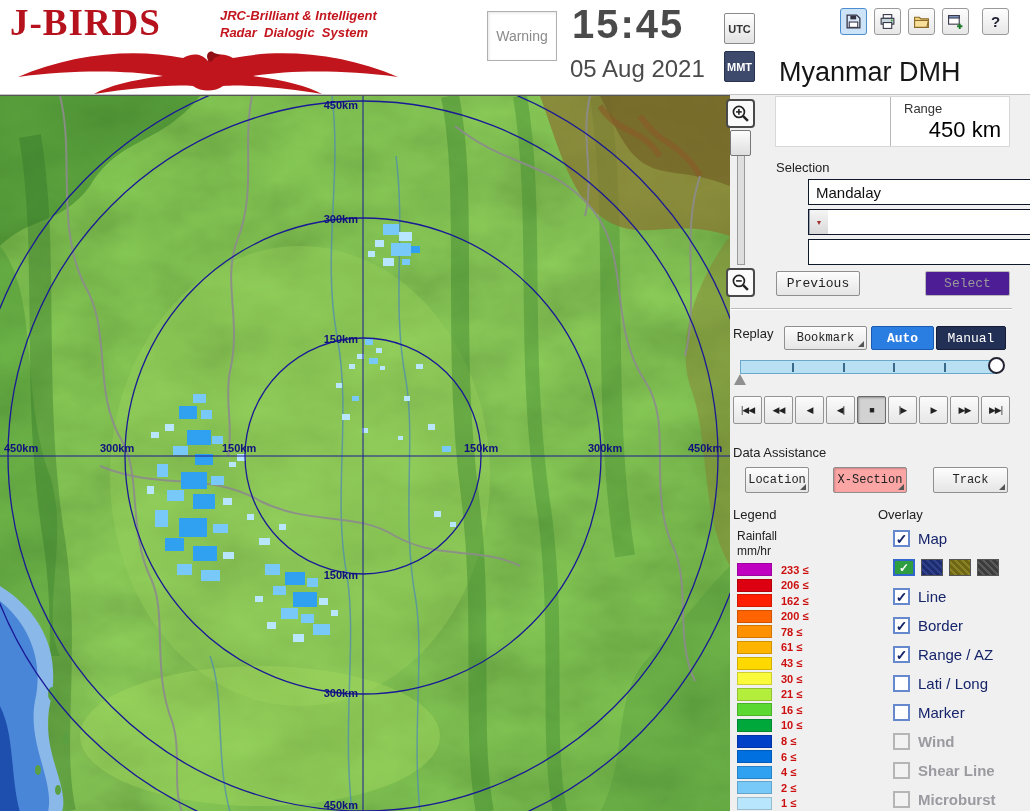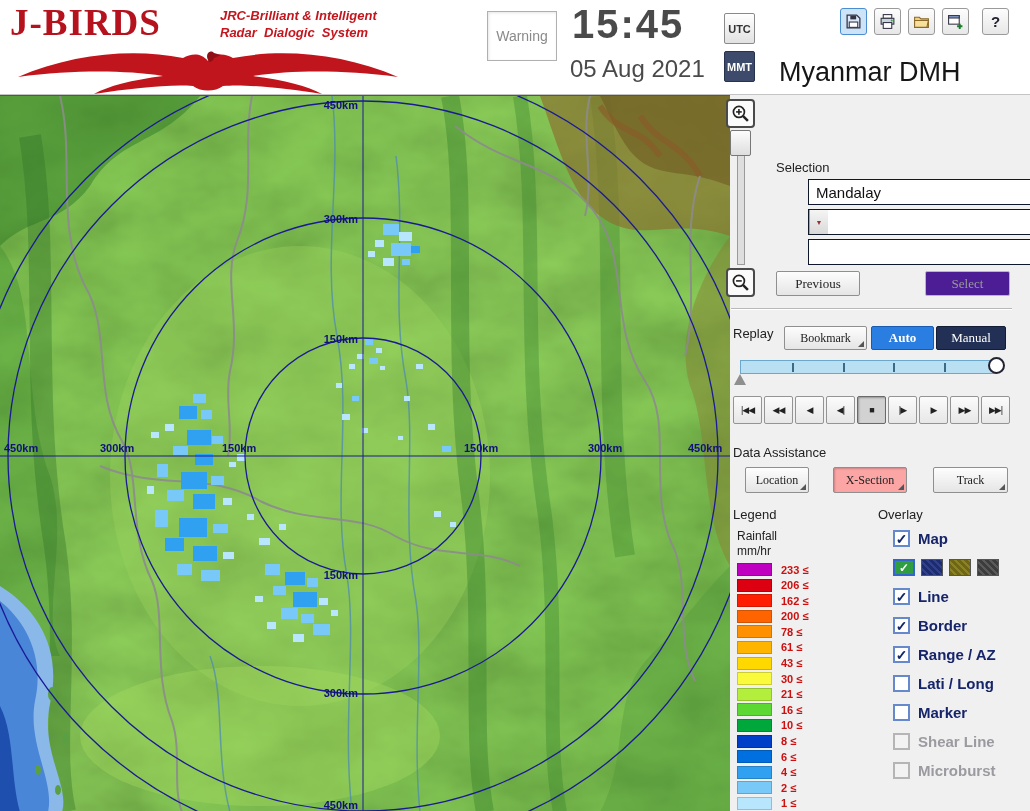--- a/index.html
+++ b/index.html
@@ -50,21 +50,21 @@
   #replay-label{left:733px;top:326px}
   #da-label{left:733px;top:445px}
   #legend-label{left:733px;top:507px}
   #overlay-label{left:878px;top:507px}
 
   .combo{position:absolute;left:808px;width:272px;height:26px;background:#fff;border:1px solid #0f172a;display:flex}
   #combo-1{top:179px}#combo-2{top:209px}#combo-3{top:239px}
   .combo-value{flex:1;font-size:15px;color:#111;padding:4px 7px;overflow:hidden;white-space:nowrap}
   .combo-arrow{width:19px;background:linear-gradient(#f5f5f5,#d9d9d9);border-left:1px solid #98a4b0;display:flex;align-items:center;justify-content:center;font-size:7px;color:#a03030}
 
-  .btn{position:absolute;background:linear-gradient(#fdfdfd,#e5e5e5);border:1px solid #8f8f8f;border-radius:2px;font-size:13px;color:#222;font-family:Liberation Serif, serif;display:flex;align-items:center;justify-content:center}
+  .btn{position:absolute;background:linear-gradient(#fdfdfd,#e5e5e5);border:1px solid #8f8f8f;border-radius:2px;font-size:13px;color:#222;font-family:Liberation Mono, monospace;display:flex;align-items:center;justify-content:center}
   .btn.fold::after{content:"";position:absolute;right:2px;bottom:2px;width:0;height:0;border-left:6px solid transparent;border-bottom:6px solid #555}
   #prev-btn{left:776px;top:271px;width:84px;height:25px}
   #select-btn{left:925px;top:271px;width:85px;height:25px;background:#4c1d95;border-color:#b8b8b8;color:#9a9a9a}
   #separator-1{position:absolute;left:731px;top:308px;width:281px;height:2px;border-top:1px solid #b8b8b8;border-bottom:1px solid #fff}
   #bookmark-btn{left:784px;top:326px;width:83px;height:24px;font-size:12px}
   #auto-btn{left:871px;top:326px;width:63px;height:24px;background:#2a7de1;border:1px solid #1a5ab0;color:#fff;font-weight:bold}
   #manual-btn{left:936px;top:326px;width:70px;height:24px;background:#233055;border:1px solid #141d38;color:#fff}
 
   #timeline-track{position:absolute;left:740px;top:360px;width:256px;height:14px;background:#b9e0f2;border:1px solid #6aa8cc}
   .tl-tick{position:absolute;top:2px;width:2px;height:9px;background:#3a6a8a}
@@ -82,21 +82,21 @@
   #legend-unit1{position:absolute;left:737px;top:529px;font-size:12px;color:#222}
   #legend-unit2{position:absolute;left:737px;top:544px;font-size:12px;color:#222}
   #legend-rows{position:absolute;left:737px;top:563px;width:110px}
   .legend-row{height:13px;margin-bottom:2.6px;display:flex;align-items:center}
   .legend-swatch{width:35px;height:13px;display:inline-block;border:1px solid rgba(0,0,0,.18)}
   .legend-value{margin-left:9px;font-size:11px;font-weight:bold;color:#cc1010;white-space:nowrap}
 
   #overlay-list{position:absolute;left:893px;top:524px;width:135px}
   .ov-row{height:29px;display:flex;align-items:center}
   .checkbox{width:17px;height:17px;background:#fff;border:2px solid #6688cc;display:inline-flex;align-items:center;justify-content:center;font-size:14px;font-weight:bold;color:#13266b;line-height:1}
-  .ov-label{margin-left:8px;font-size:15px;font-weight:700;color:#16246a;white-space:nowrap}
+  .ov-label{margin-left:8px;font-size:15px;font-weight:400;color:#16246a;white-space:nowrap}
   .ov-row.disabled .checkbox{border-color:#b5b5b5;background:#f2f2f2;color:#bbb}
   .ov-row.disabled .ov-label{color:#9a9aa0;font-weight:600}
   .swatch-row{height:29px;display:flex;align-items:center;gap:6px}
   .map-swatch{width:22px;height:17px;border:1px solid #555;display:inline-flex;align-items:center;justify-content:center;font-size:12px;font-weight:bold;color:#fff}
   .map-swatch.selected{border:2px solid #3366cc}
   .sw-green{background:#2e9e40}
   .sw-navy{background:repeating-linear-gradient(45deg,#1c2c6e 0 3px,#30408a 3px 5px)}
   .sw-olive{background:repeating-linear-gradient(45deg,#6e6614 0 3px,#8a8224 3px 5px)}
   .sw-gray{background:repeating-linear-gradient(45deg,#3c3c3c 0 3px,#5a5a5a 3px 5px)}
 </style>
@@ -327,20 +327,25 @@
   <div id="zoom-track"></div>
   <div id="zoom-thumb"></div>
   <div class="zoom-btn" id="zoom-out">
     <svg width="19" height="19" viewBox="0 0 18 18">
         <circle cx="7.5" cy="7.5" r="5.2" fill="#fff" stroke="#222" stroke-width="1.6"></circle>
         <line x1="11.5" y1="11.5" x2="16" y2="16" stroke="#222" stroke-width="2.4"></line>
         <line x1="4.8" y1="7.5" x2="10.2" y2="7.5" stroke="#222" stroke-width="1.5"></line>
       </svg>
   </div>
 
+  <div id="range-box">
+    <div id="range-divider"></div>
+    <div id="range-label">Range</div>
+    <div id="range-value">450 km</div>
+  </div>
 
   <div class="section-label" id="selection-label">Selection</div>
 
   <div class="combo" id="combo-1">
     <span class="combo-value">Mandalay</span>
     <span class="combo-arrow">▼</span>
   </div>
   <div class="combo" id="combo-2">
     <span class="combo-arrow">▼</span>
   </div>
@@ -482,20 +487,24 @@
       <div class="ov-row">
         <span class="checkbox"></span>
         <span class="ov-label">Lati / Long</span>
       </div>
       <div class="ov-row">
         <span class="checkbox"></span>
         <span class="ov-label">Marker</span>
       </div>
       <div class="ov-row disabled">
         <span class="checkbox"></span>
+        <span class="ov-label">Wind</span>
+      </div>
+      <div class="ov-row disabled">
+        <span class="checkbox"></span>
         <span class="ov-label">Shear Line</span>
       </div>
       <div class="ov-row disabled">
         <span class="checkbox"></span>
         <span class="ov-label">Microburst</span>
       </div>
     </div>
 
 </div>
 

